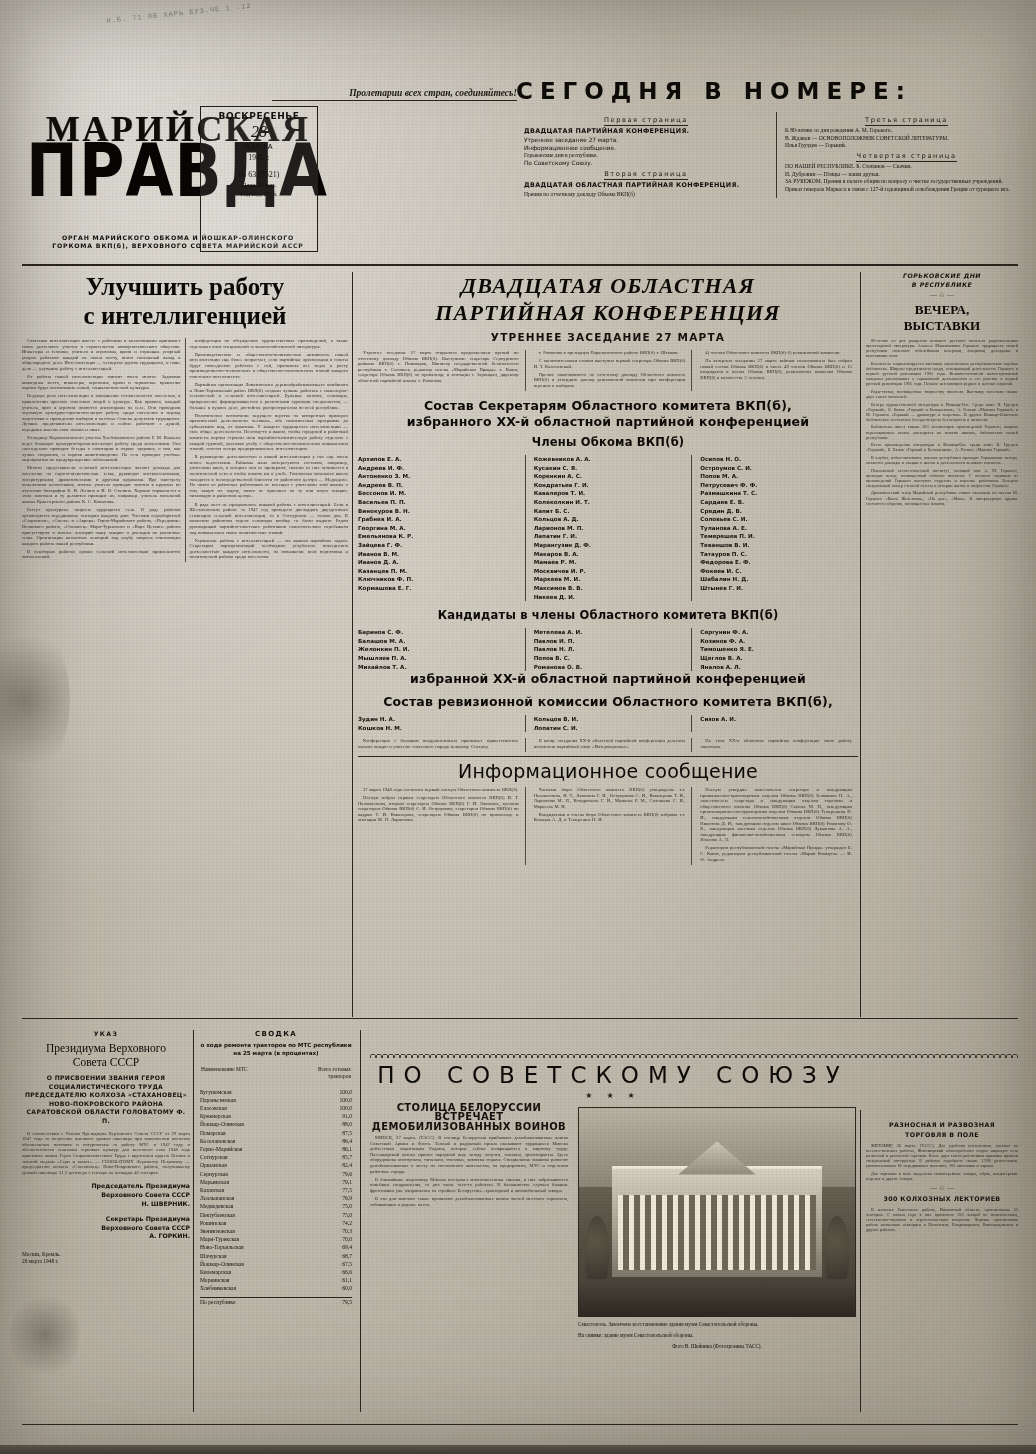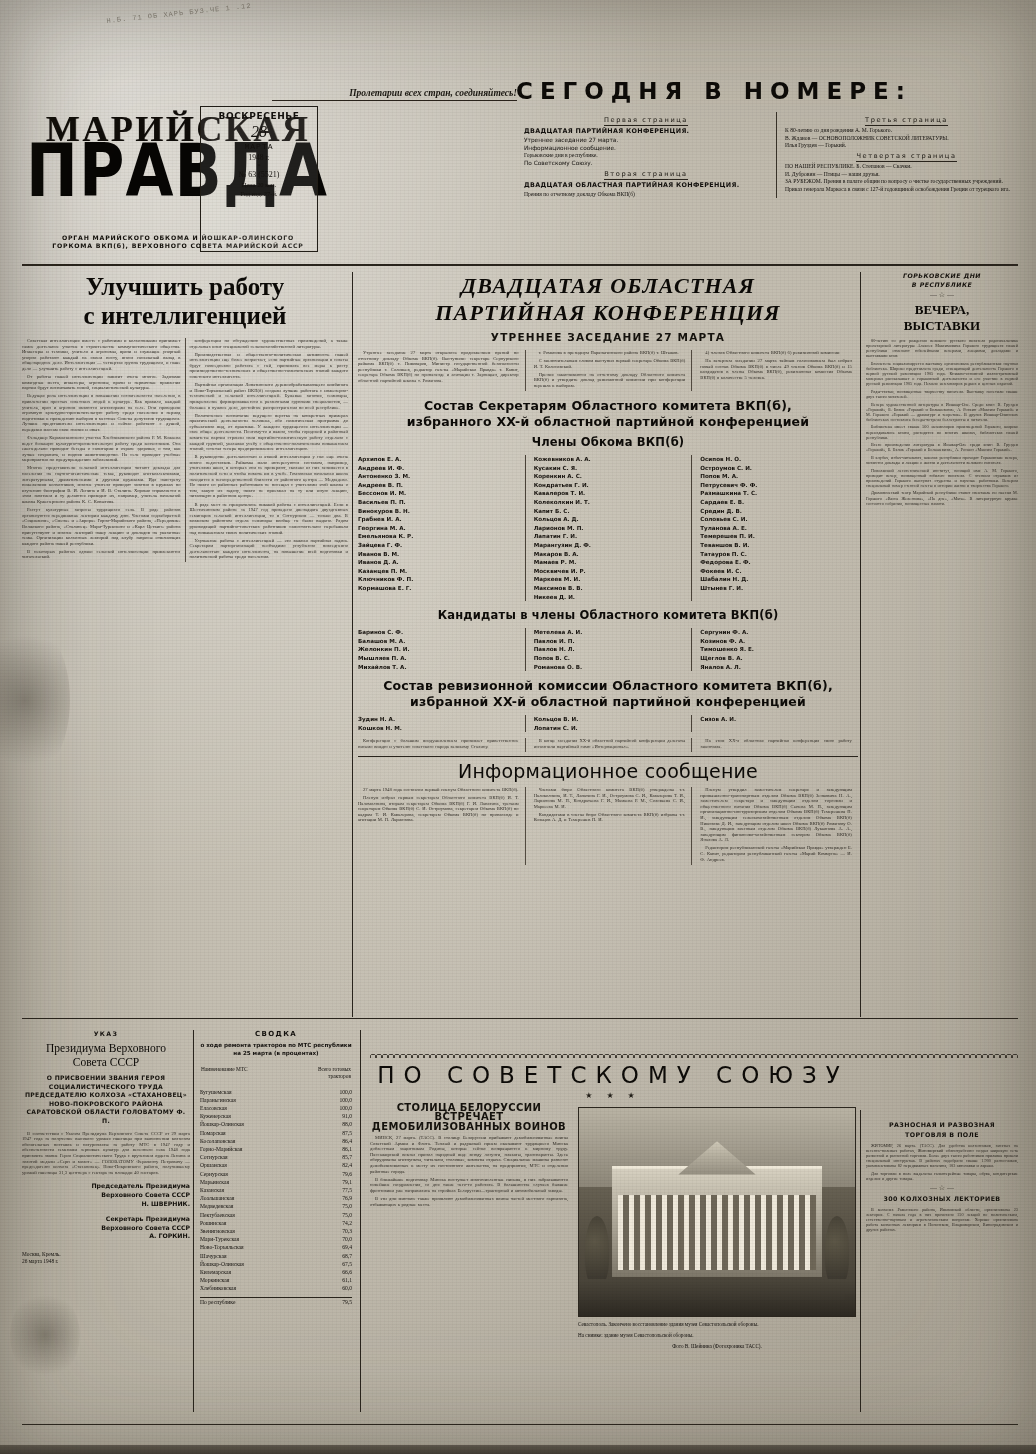--- a/index.html
+++ b/index.html
@@ -404,22 +404,22 @@
         </div>
         <div class="nc">
           <div class="nm">Сергунин Ф. А.</div>
           <div class="nm">Козинов Ф. А.</div>
           <div class="nm">Тимошенко Я. Е.</div>
           <div class="nm">Щеглов В. А.</div>
           <div class="nm">Яналов А. Л.</div>
         </div>
       </div>
 
+    <div class="sec-head">избранной XX-й областной партийной конференцией</div>
     <div class="sec-head" style="margin-top:7px;">Состав ревизионной   комиссии Областного комитета ВКП(б),</div>
-    <div class="sec-head">избранной XX-й областной партийной конференцией</div>
     <div class="names" id="revision-list">
         <div class="nc">
           <div class="nm">Зудин Н. А.</div>
           <div class="nm">Кошков Н. М.</div>
         </div>
         <div class="nc">
           <div class="nm">Кольцов В. И.</div>
           <div class="nm">Лопатин С. И.</div>
         </div>
         <div class="nc">

